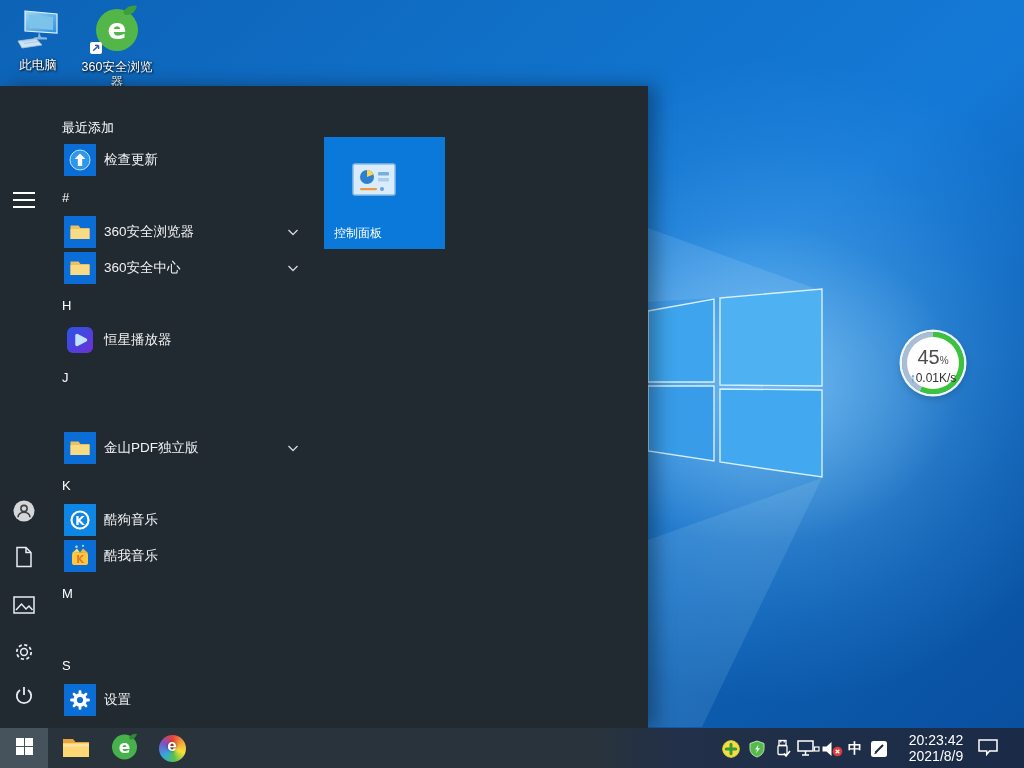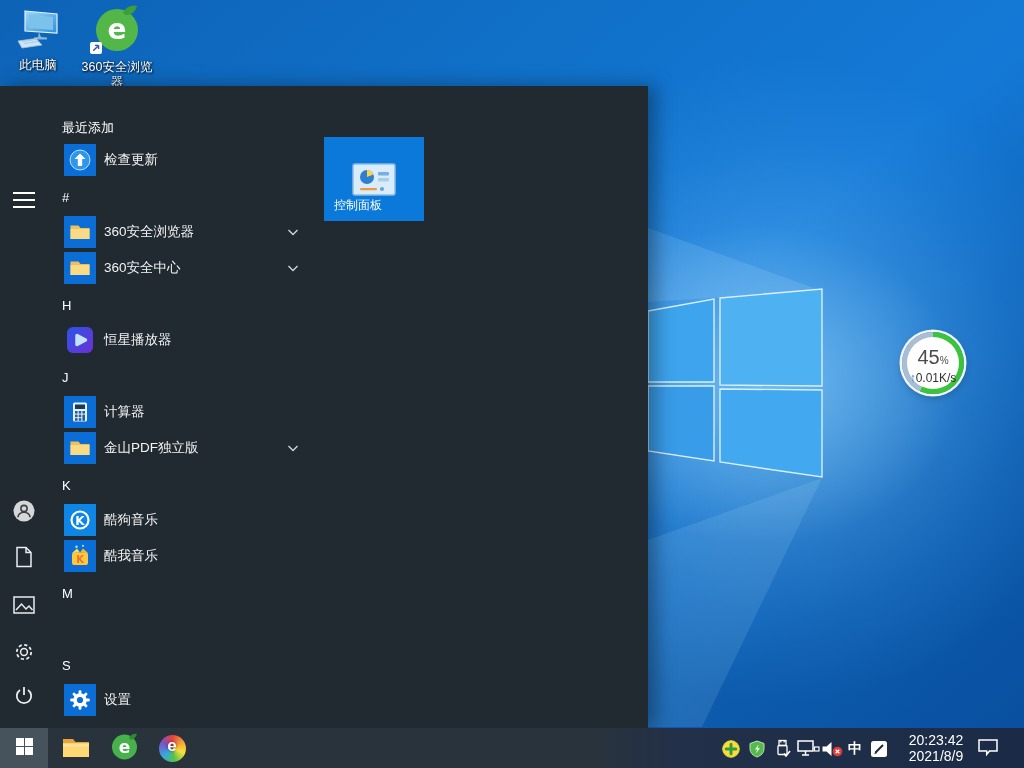--- a/index.html
+++ b/index.html
@@ -36,21 +36,21 @@
   .rail-btn{position:absolute;left:0;width:48px;height:40px;display:flex;align-items:center;justify-content:center;cursor:pointer;}
   .apps{position:absolute;left:0;top:0;width:324px;height:100%;margin-top:11px;}
   .recent-header{position:absolute;left:62px;top:22px;color:#fff;font-size:13px;}
   .section-label{position:absolute;left:62px;color:#fff;font-size:13px;height:20px;cursor:pointer;width:200px;}
   .app-row{position:absolute;left:0;width:324px;height:36px;cursor:pointer;}
   .app-icon{position:absolute;left:64px;top:2px;width:32px;height:32px;}
   .app-icon svg{display:block;}
   .app-label{position:absolute;left:104px;top:0;line-height:36px;color:#f2f2f2;font-size:13.5px;white-space:nowrap;}
   .chevron{position:absolute;left:286px;top:11px;width:14px;height:14px;}
   
-  .tile{position:absolute;left:324px;top:51px;width:100px;height:84px;background:#0a79d9;cursor:pointer;}
+  .tile{position:absolute;left:324px;top:51px;width:100px;height:112px;background:#0a79d9;cursor:pointer;padding-left:21px;}
   .tile-icon{position:absolute;left:28px;top:26px;}
   .tile-label{position:absolute;left:10px;bottom:7px;color:#fff;font-size:12px;}
   
   .taskbar{position:absolute;left:0;bottom:0;width:1024px;height:40px;z-index:10;
     background:linear-gradient(90deg,#29333c 0%,#29333c 58%,#223049 66%,#1b2b47 100%);}
   .start-btn{position:absolute;left:0;top:0;width:48px;height:40px;background:#46525c;
     display:flex;align-items:center;justify-content:center;cursor:pointer;}
   .tb-btn{position:absolute;top:0;width:48px;height:40px;display:flex;align-items:center;justify-content:center;cursor:pointer;}
   .rainbow-e{width:27px;height:27px;border-radius:50%;position:relative;
     background:conic-gradient(#e9413b,#f2a93b 60deg,#f7e13b 110deg,#58c24a 170deg,#35a8e0 230deg,#7a52c7 300deg,#e9413b 360deg);}
@@ -227,40 +227,20 @@
                 <stop offset="1" stop-color="#6e2fd6"></stop>
               </linearGradient>
             </defs>
             <rect x="3" y="3" width="26" height="26" rx="6" fill="url(#pg1)"></rect>
             <path d="M13 11.5 l8.5 4.5 -8.5 4.5 z" fill="#bfe3ff" stroke="#bfe3ff" stroke-width="3.5" stroke-linejoin="round"></path>
           </svg>
         </span>
         <span class="app-label">恒星播放器</span>
       </div>
       <div class="section-label" style="top: 273px;">J</div>
-      <div class="app-row" style="top: 297px;">
-        <span class="app-icon">
-          <svg width="32" height="32">
-            <rect width="32" height="32" fill="#0a6ed6"></rect>
-            <rect x="9" y="6.5" width="14" height="19" rx="1.5" fill="#e9eff5"></rect>
-            <rect x="11" y="8.5" width="10" height="4.5" fill="#16395e"></rect>
-            <g fill="#1f5f9e">
-              <rect x="11" y="15" width="2.6" height="2.6"></rect>
-              <rect x="14.7" y="15" width="2.6" height="2.6"></rect>
-              <rect x="18.4" y="15" width="2.6" height="2.6"></rect>
-              <rect x="11" y="18.6" width="2.6" height="2.6"></rect>
-              <rect x="14.7" y="18.6" width="2.6" height="2.6"></rect>
-              <rect x="18.4" y="18.6" width="2.6" height="6.2"></rect>
-              <rect x="11" y="22.2" width="2.6" height="2.6"></rect>
-              <rect x="14.7" y="22.2" width="2.6" height="2.6"></rect>
-            </g>
-          </svg>
-        </span>
-        <span class="app-label">计算器</span>
-      </div>
       <div class="app-row" style="top: 333px;">
         <span class="app-icon">
           <svg width="32" height="32">
             <rect width="32" height="32" fill="#0a6ed6"></rect>
             <path d="M6.5 9.5 h8 l2 2.5 h9 v11 h-19 z" fill="#edbf5e"></path>
             <rect x="6.5" y="13" width="19" height="10" fill="#f9da85"></rect>
           </svg>
         </span>
         <span class="app-label">金山PDF独立版</span>
         <span class="chevron"><svg width="14" height="14" viewBox="0 0 14 14">

